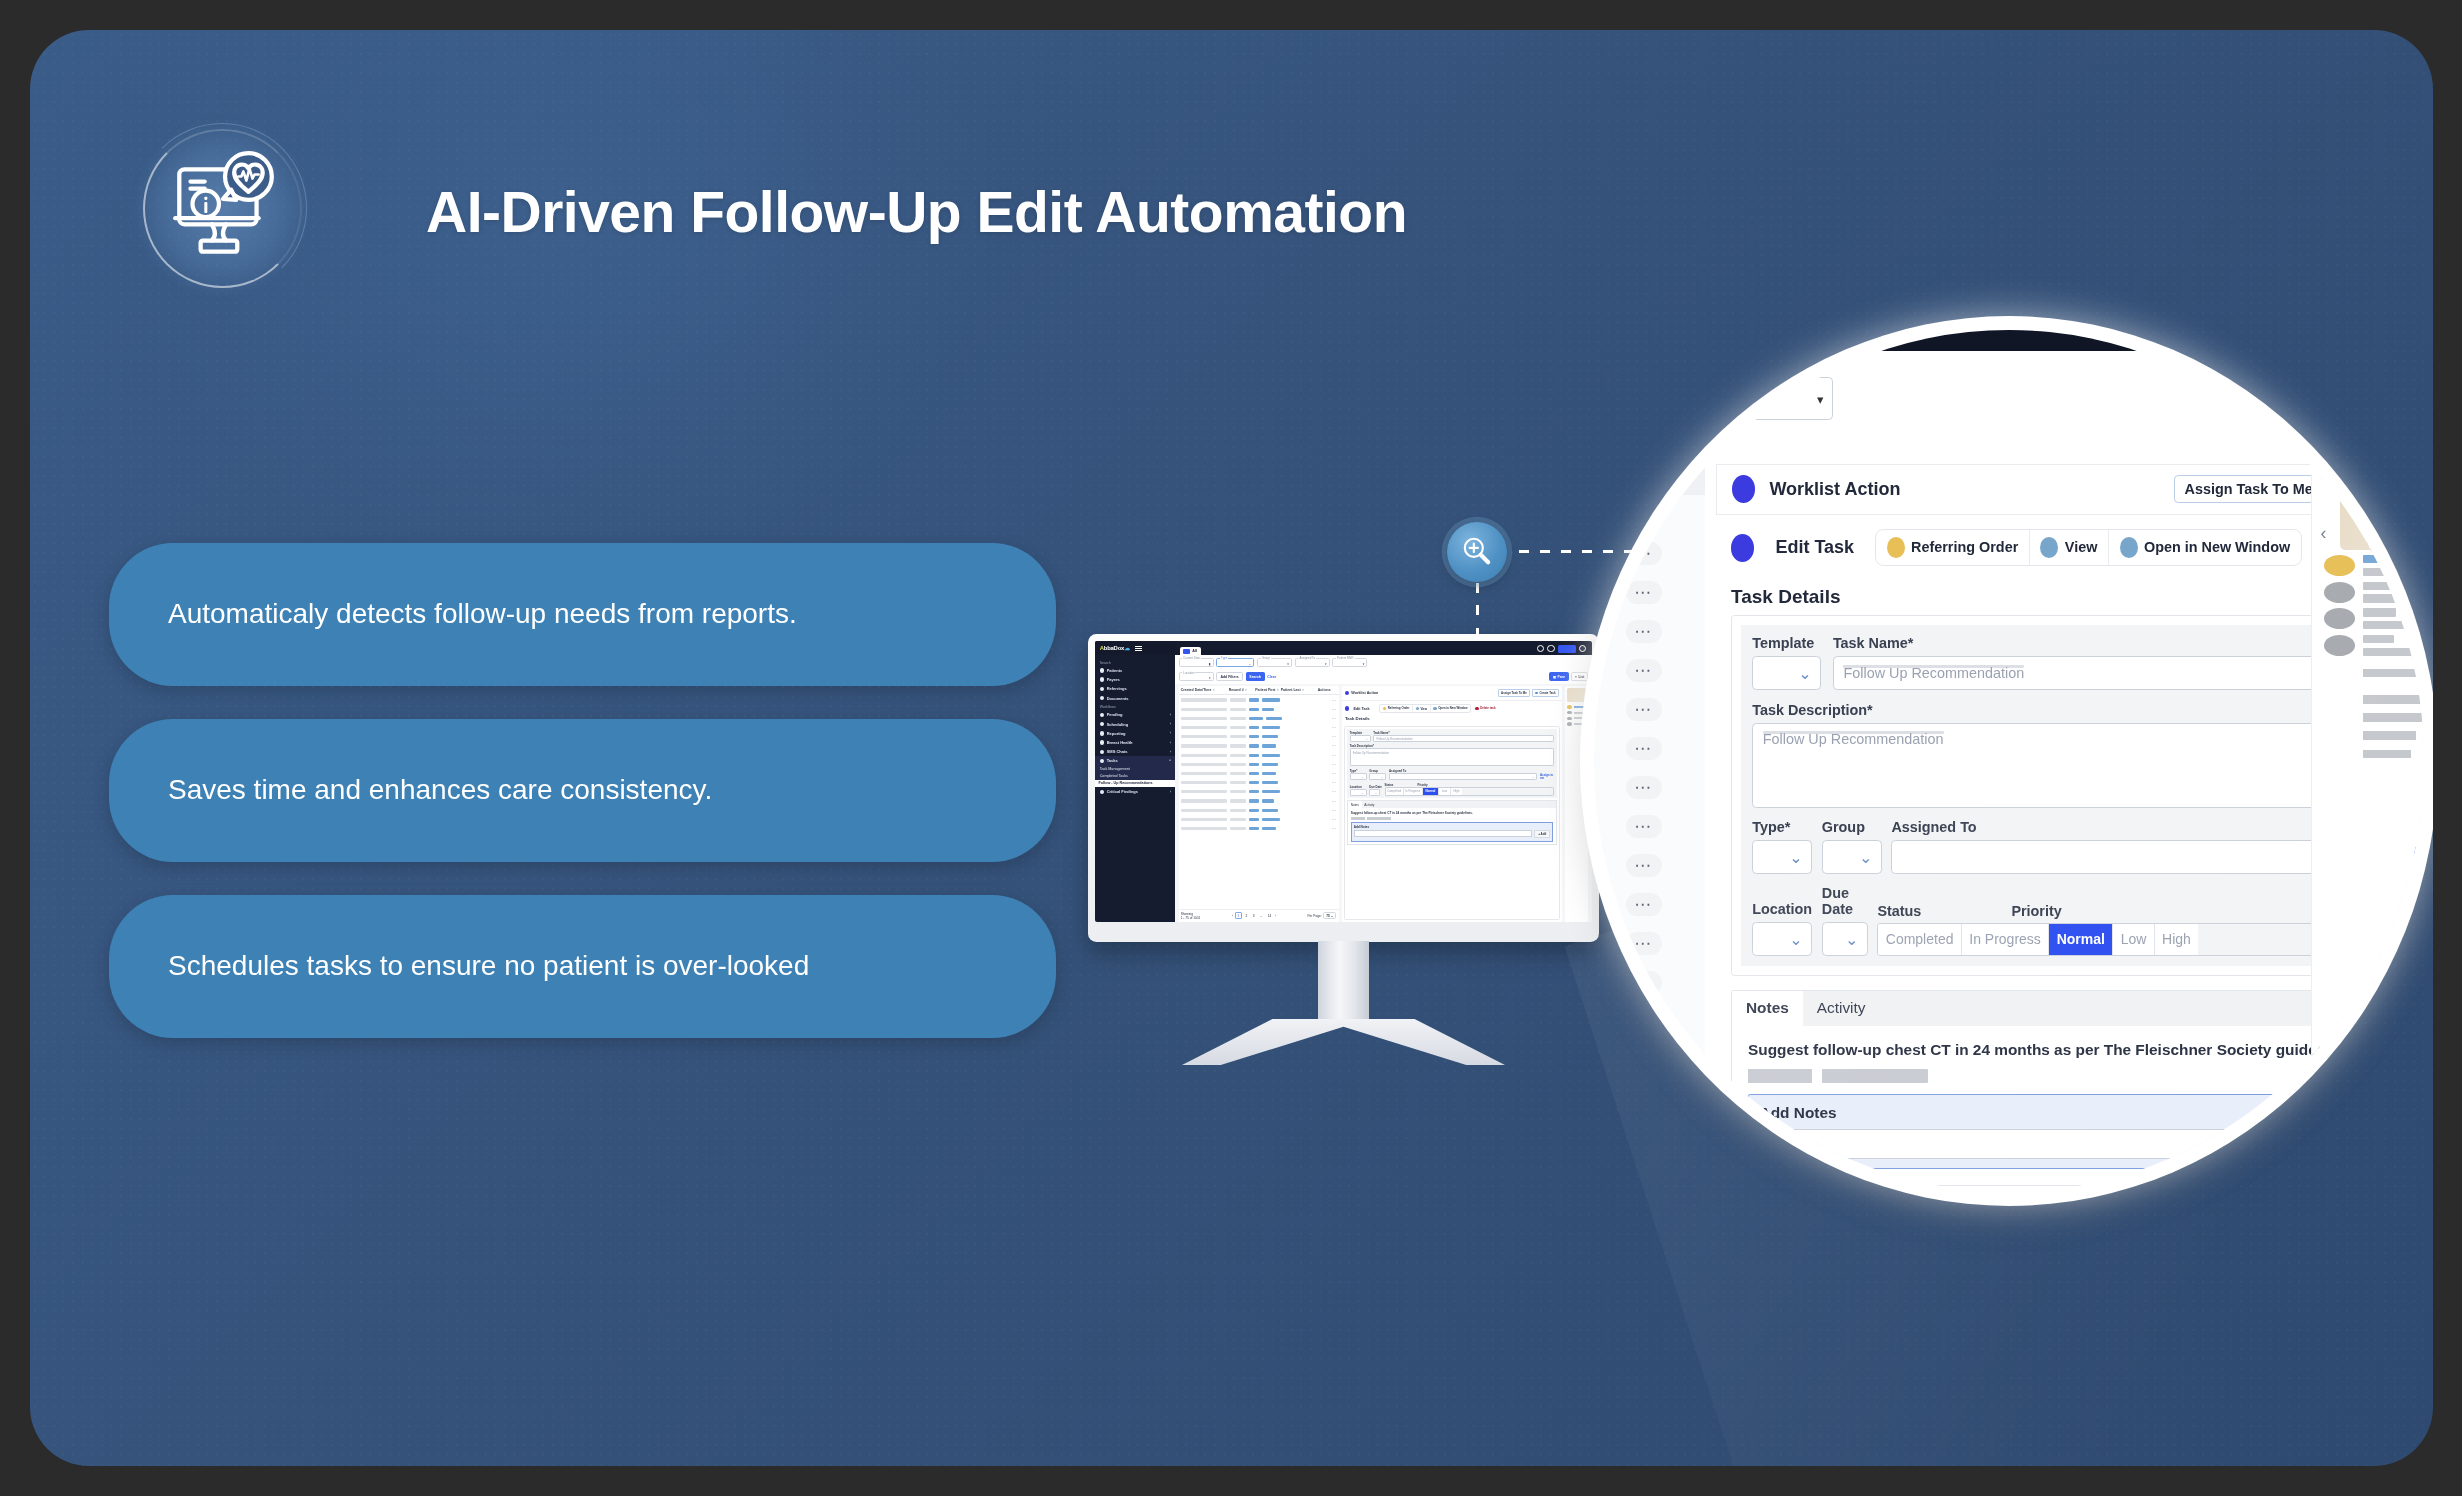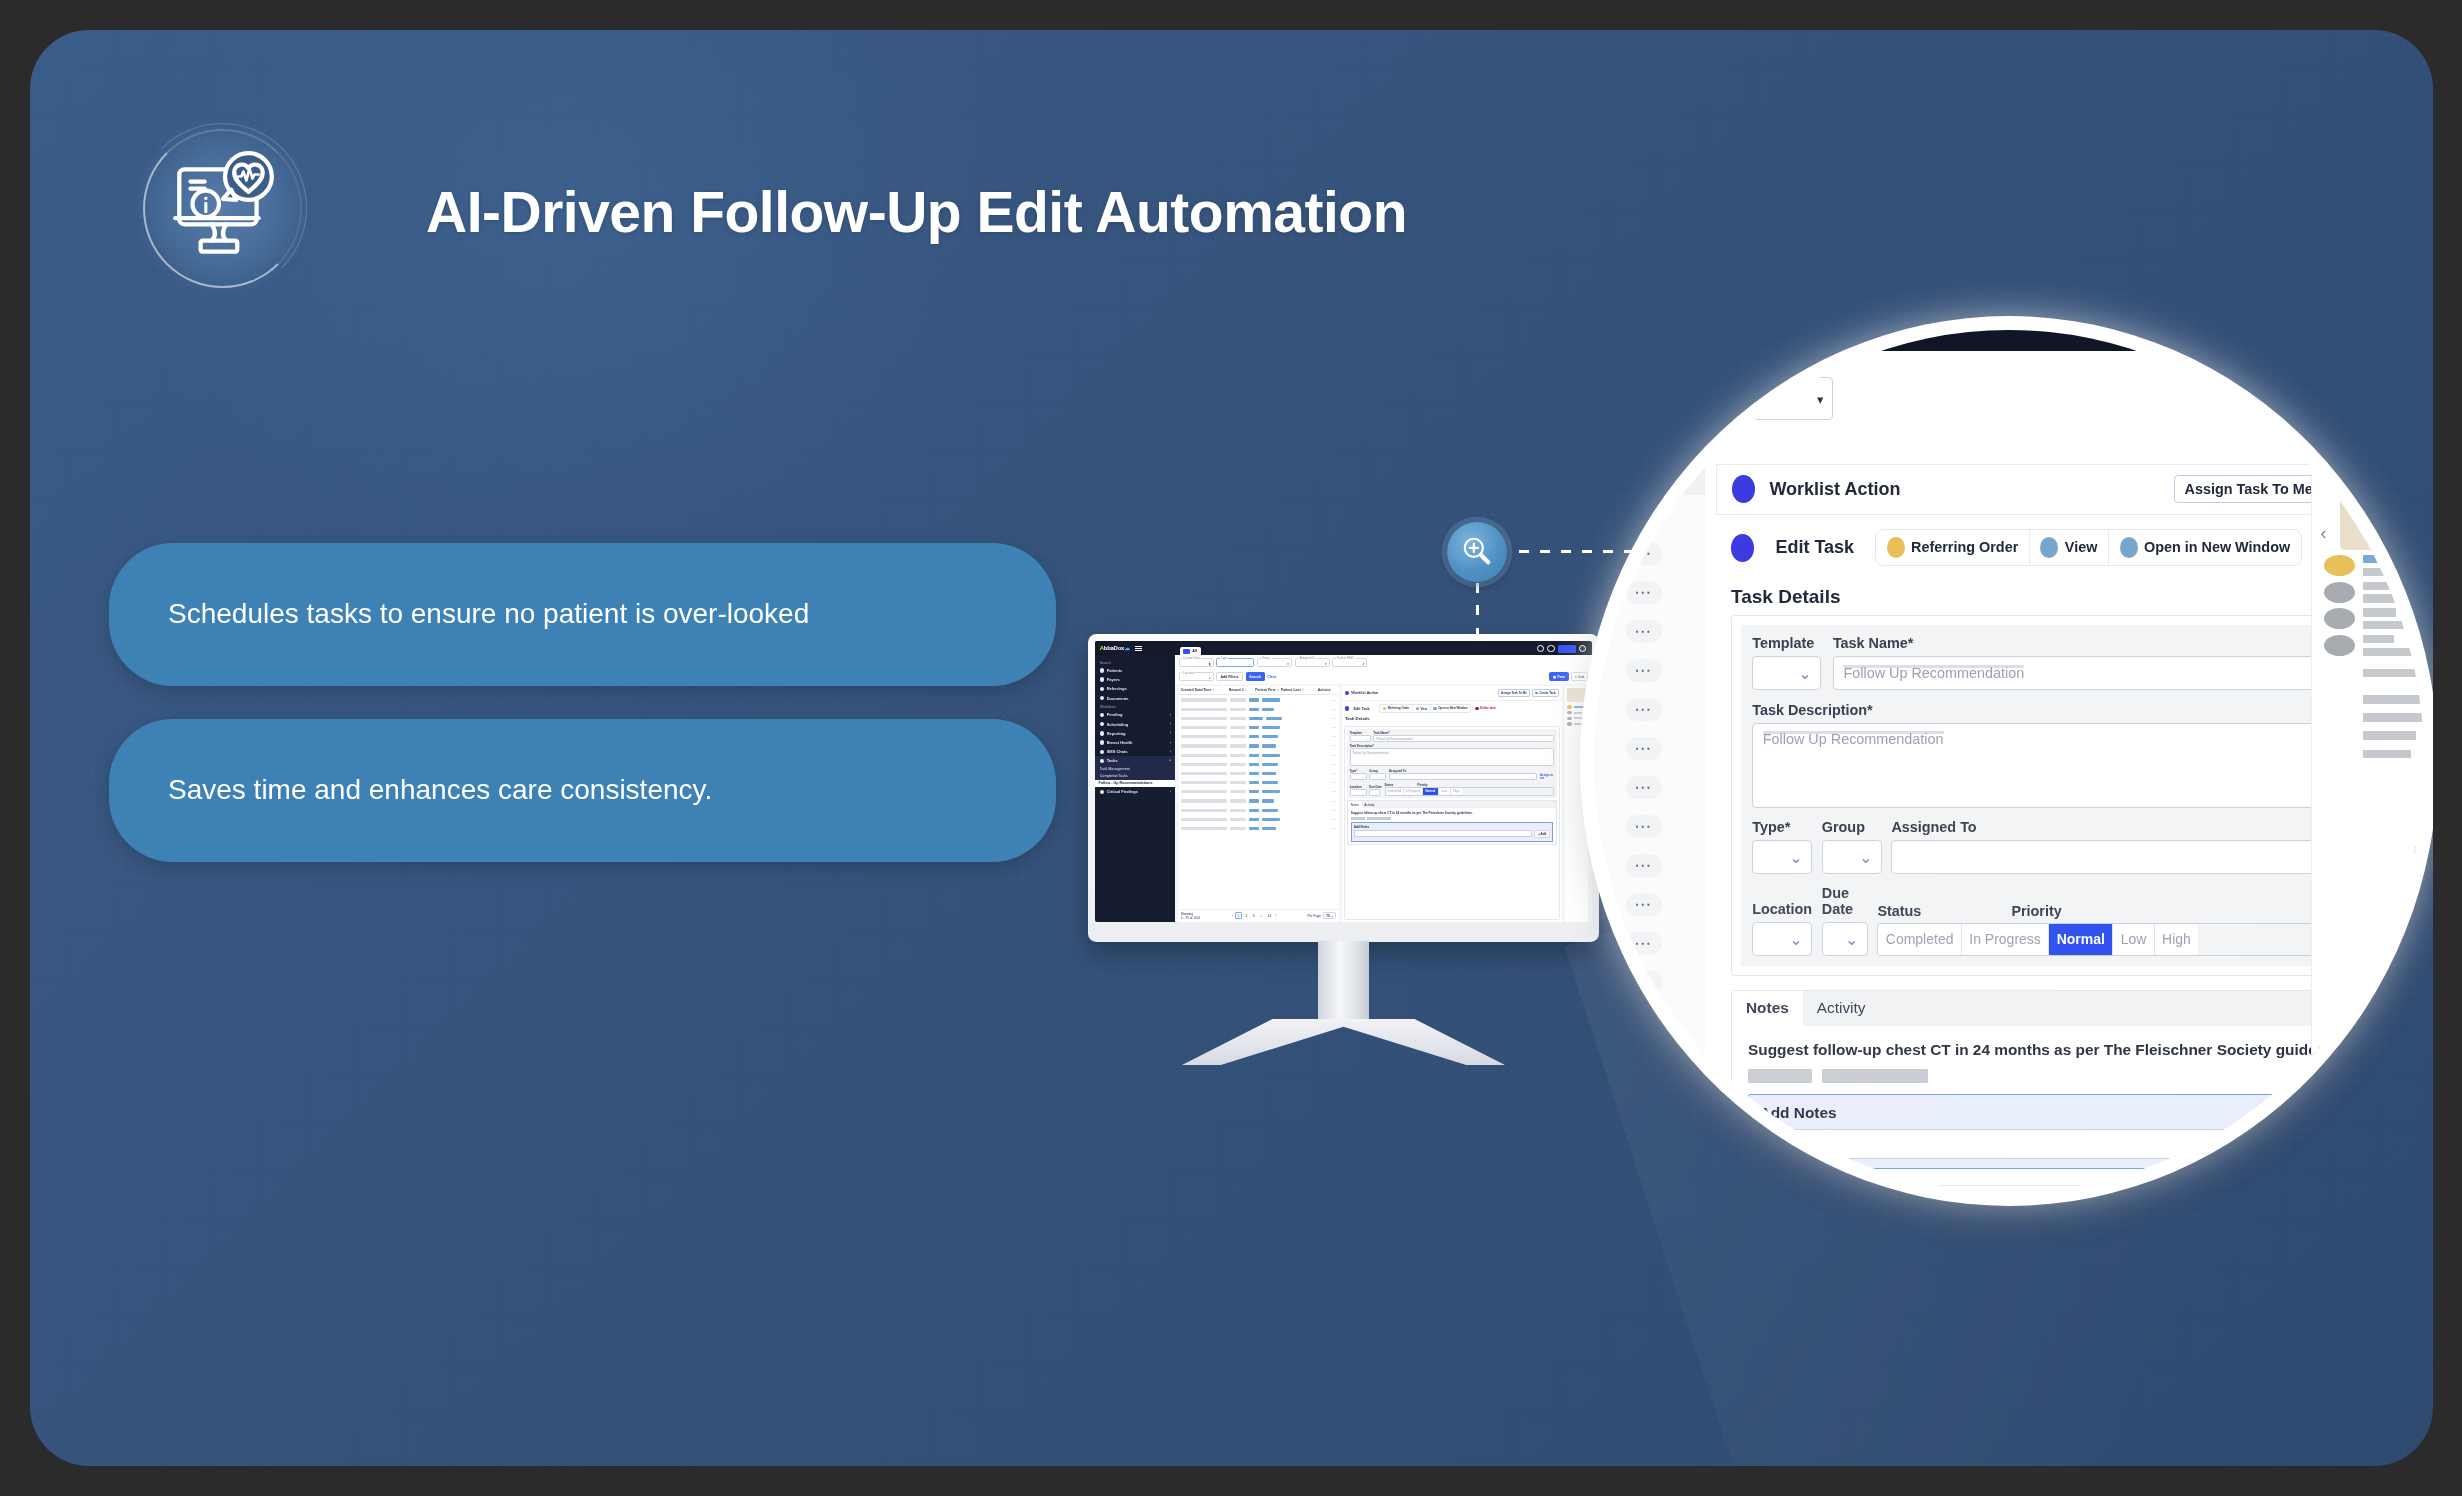--- a/index.html
+++ b/index.html
@@ -303,25 +303,28 @@
         </g>
         <path d="M86 45 c-10 -8 -14 -13 -14 -19 a7.5 7.5 0 0 1 14 -4 a7.5 7.5 0 0 1 14 4 c0 6 -4 11 -14 19 z" fill="none" stroke="#ffffff" stroke-width="4.2" stroke-linejoin="round"></path>
         <path d="M76 30 h3 l2 -5 l3 9 l3 -12 l3 10 l2 -4 h4" fill="none" stroke="#ffffff" stroke-width="2.6" stroke-linejoin="round" stroke-linecap="round"></path>
       </svg>
     </div>
 
     <div id="page-title">AI-Driven Follow-Up Edit Automation</div>
   </div>
 
   <div id="features">
-    <div class="pill pill-2">
-      <div class="pill-text">Schedules tasks to ensure no patient is over-looked</div>
+    <div class="pill pill-1">
+      <div class="pill-text">Automaticaly detects follow-up needs from reports.</div>
     </div>
     <div class="pill pill-3">
       <div class="pill-text">Saves time and enhances care consistency.</div>
+    </div>
+    <div class="pill pill-2">
+      <div class="pill-text">Schedules tasks to ensure no patient is over-looked</div>
     </div>
   </div>
 
   <div id="monitor">
     <div class="bezel">
       <div class="screen">
         <div class="app">
 
           <div class="app-topbar">
             <div class="brandcol">

